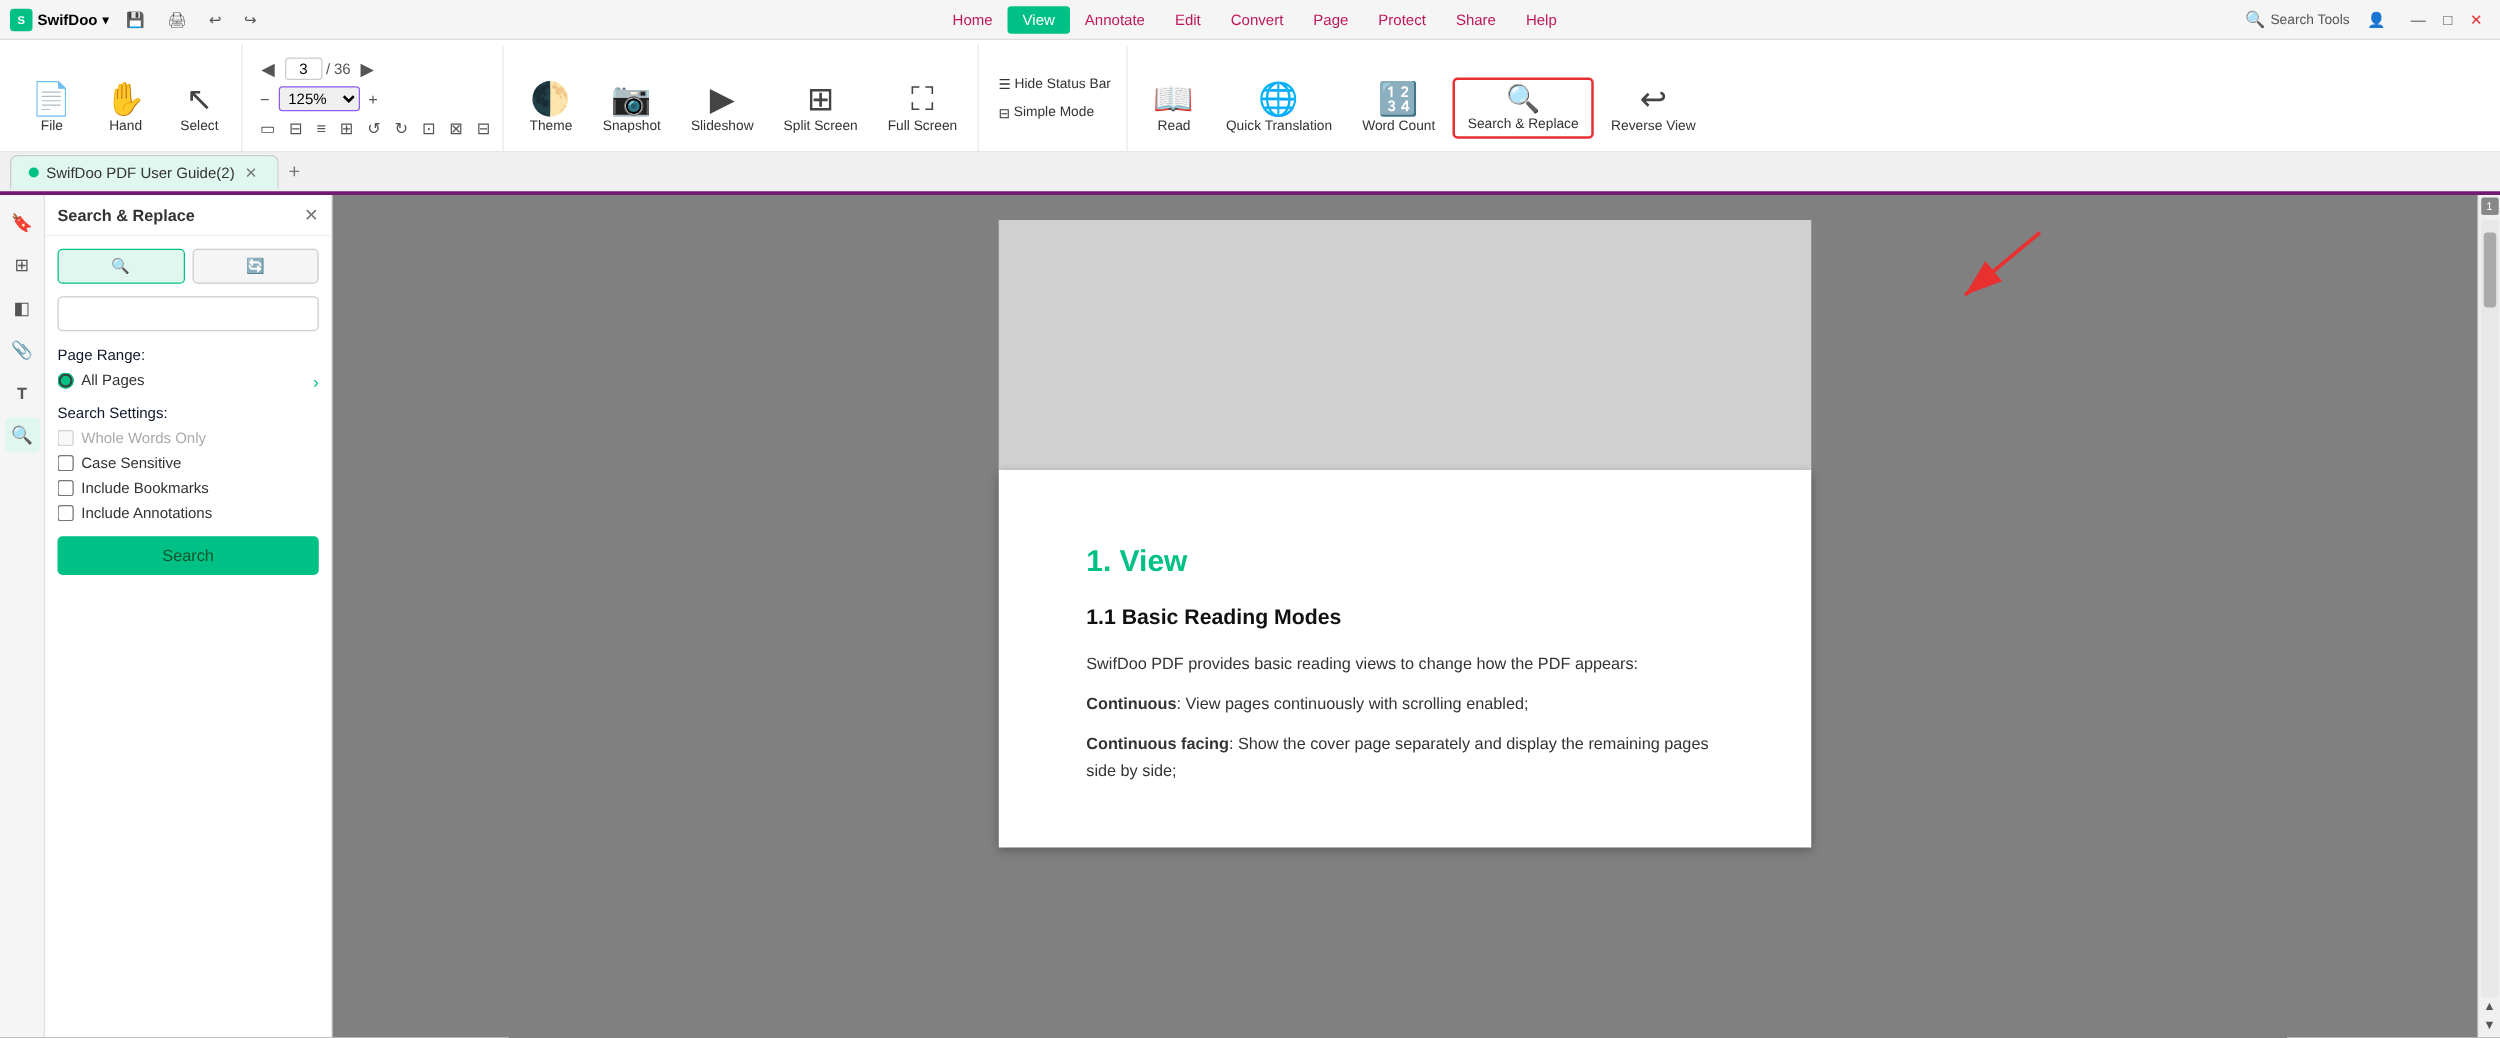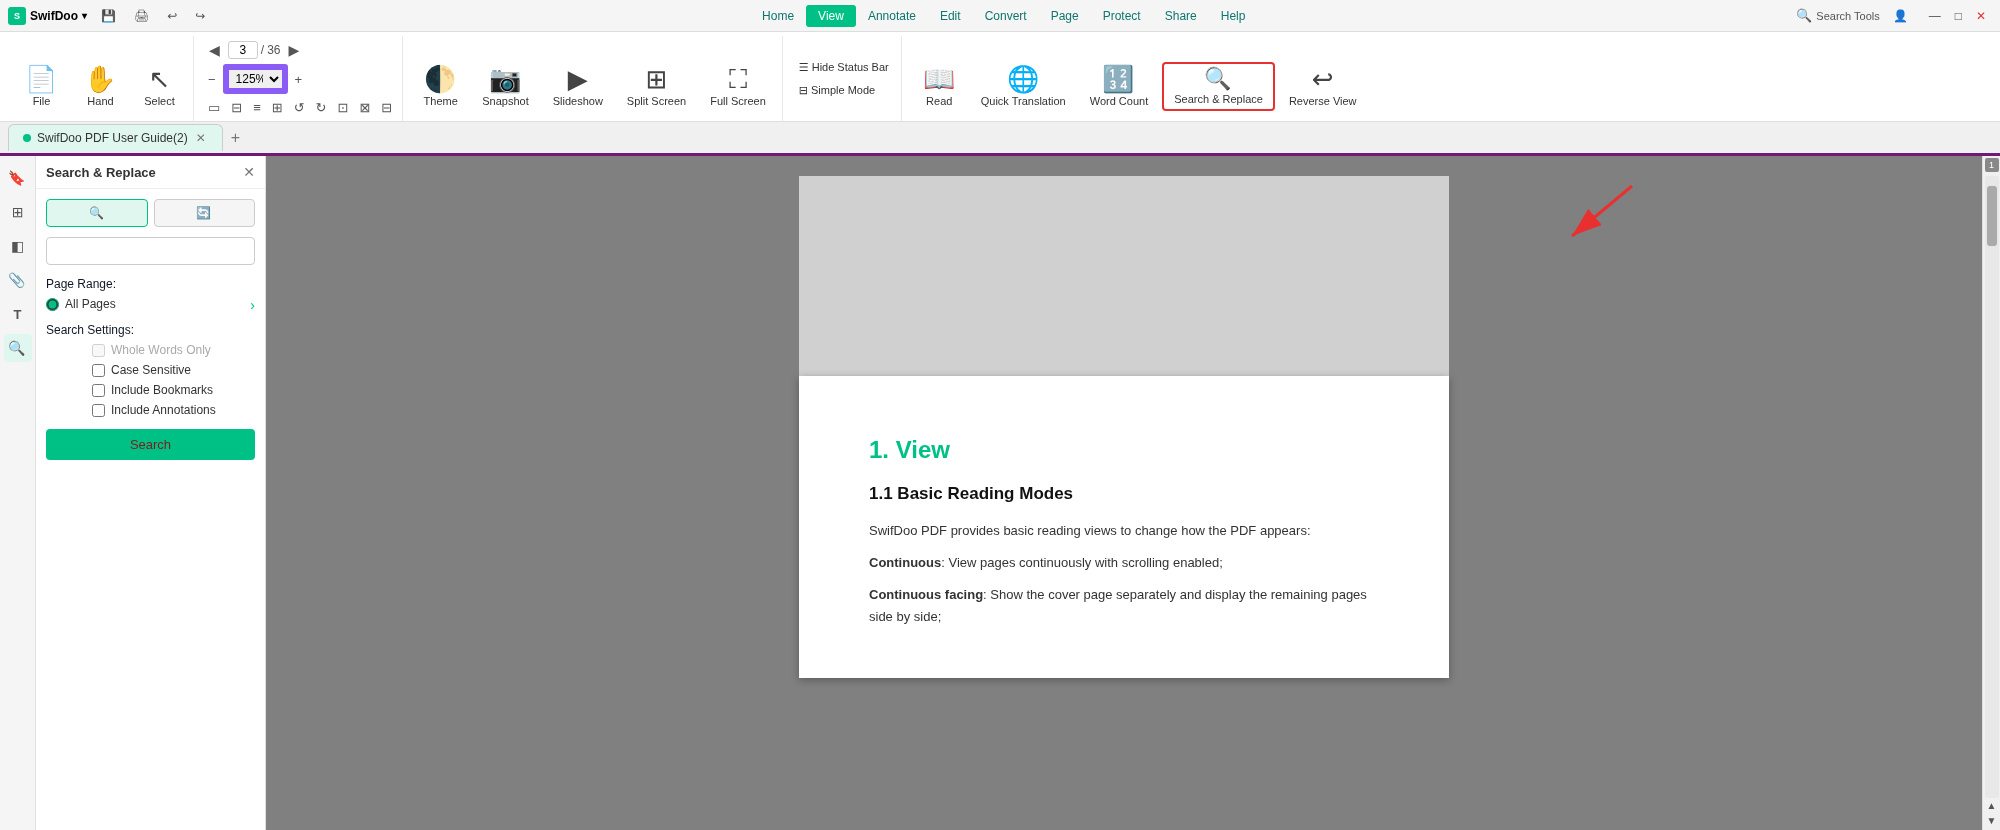--- a/index.html
+++ b/index.html
@@ -17,21 +17,21 @@
       user-select: none;
     }
     .titlebar-left { display: flex; align-items: center; gap: 8px; }
     .titlebar-logo { display: flex; align-items: center; gap: 4px; font-size: 12px; font-weight: 600; }
     .logo-icon { width: 18px; height: 18px; background: #00c185; border-radius: 3px; display: flex; align-items: center; justify-content: center; }
     .logo-icon span { color: white; font-size: 9px; font-weight: bold; }
     .titlebar-actions { display: flex; gap: 6px; align-items: center; }
     .titlebar-btn { background: none; border: none; cursor: pointer; padding: 3px 6px; font-size: 12px; color: #555; }
     .titlebar-center { display: flex; align-items: center; gap: 0; }
     .nav-menu { display: flex; align-items: center; gap: 0; }
-    .nav-item { padding: 4px 12px; font-size: 12px; color: #0f766e; cursor: pointer; border-radius: 3px; }
+    .nav-item { padding: 4px 12px; font-size: 12px; color: #be185d; cursor: pointer; border-radius: 3px; }
     .nav-item.active { background: #00c185; color: white; }
     .titlebar-right { display: flex; align-items: center; gap: 8px; }
     .search-tools { font-size: 11px; color: #555; display: flex; align-items: center; gap: 4px; }
     .window-controls { display: flex; gap: 2px; }
 
     
     .ribbon {
       height: 90px;
       background: #ffffff;
       border-bottom: 1px solid #e0e0e0;
@@ -60,21 +60,21 @@
       border-radius: 4px;
       min-width: 55px;
       gap: 3px;
       background: none;
       border: none;
     }
     .ribbon-btn-large .icon { font-size: 26px; line-height: 1; color: #444; }
     .ribbon-btn-large .label { font-size: 11px; color: #333; white-space: nowrap; }
     .nav-arrow { background: none; border: none; cursor: pointer; font-size: 14px; color: #555; padding: 2px 5px; }
     .page-input { width: 30px; text-align: center; border: 1px solid #ccc; border-radius: 3px; font-size: 12px; padding: 1px 2px; }
-    .zoom-select { border: 6px solid #8b5cf6; border-radius: 3px; font-size: 12px; padding: 1px 3px; width: 65px; }
+    .zoom-select { border: 1px solid #8b5cf6; border-radius: 3px; font-size: 12px; padding: 1px 3px; width: 65px; }
 
     
     .small-ribbon-row {
       display: flex;
       align-items: center;
       gap: 3px;
     }
     .small-btn {
       background: none;
       border: none;
@@ -214,28 +214,28 @@
       margin-bottom: 8px;
       outline: none;
     }
     .section-label { font-size: 12px; color: #0f172a; margin-bottom: 6px; margin-top: 4px; }
     .radio-group { display: flex; flex-direction: column; gap: 4px; margin-bottom: 8px; }
     .radio-item { display: flex; align-items: center; gap: 6px; font-size: 12px; color: #333; cursor: pointer; }
     .radio-item input[type=radio] { accent-color: #00c185; }
     .page-range-row { display: flex; justify-content: space-between; }
     .chevron-right { color: #00c185; font-size: 14px; }
     .checkbox-group { display: flex; flex-direction: column; gap: 6px; margin-bottom: 12px; }
-    .checkbox-item { display: flex; align-items: flex-end; gap: 6px; font-size: 12px; color: #333; cursor: pointer; margin-left: 46px; }
+    .checkbox-item { display: flex; align-items: flex-end; gap: 6px; font-size: 12px; color: #333; cursor: pointer; }
     .checkbox-item input[type=checkbox] { accent-color: #00c185; }
     .checkbox-item.disabled { color: #aaa; }
     .search-btn {
       width: 100%;
       padding: 8px;
       background: #00c185;
-      color: #7f1d1d;
+      color: #14532d;
       border: none;
       border-radius: 4px;
       font-size: 13px;
       cursor: pointer;
       font-weight: 500;
     }
 
     
     .pdf-viewer {
       flex: 1;

